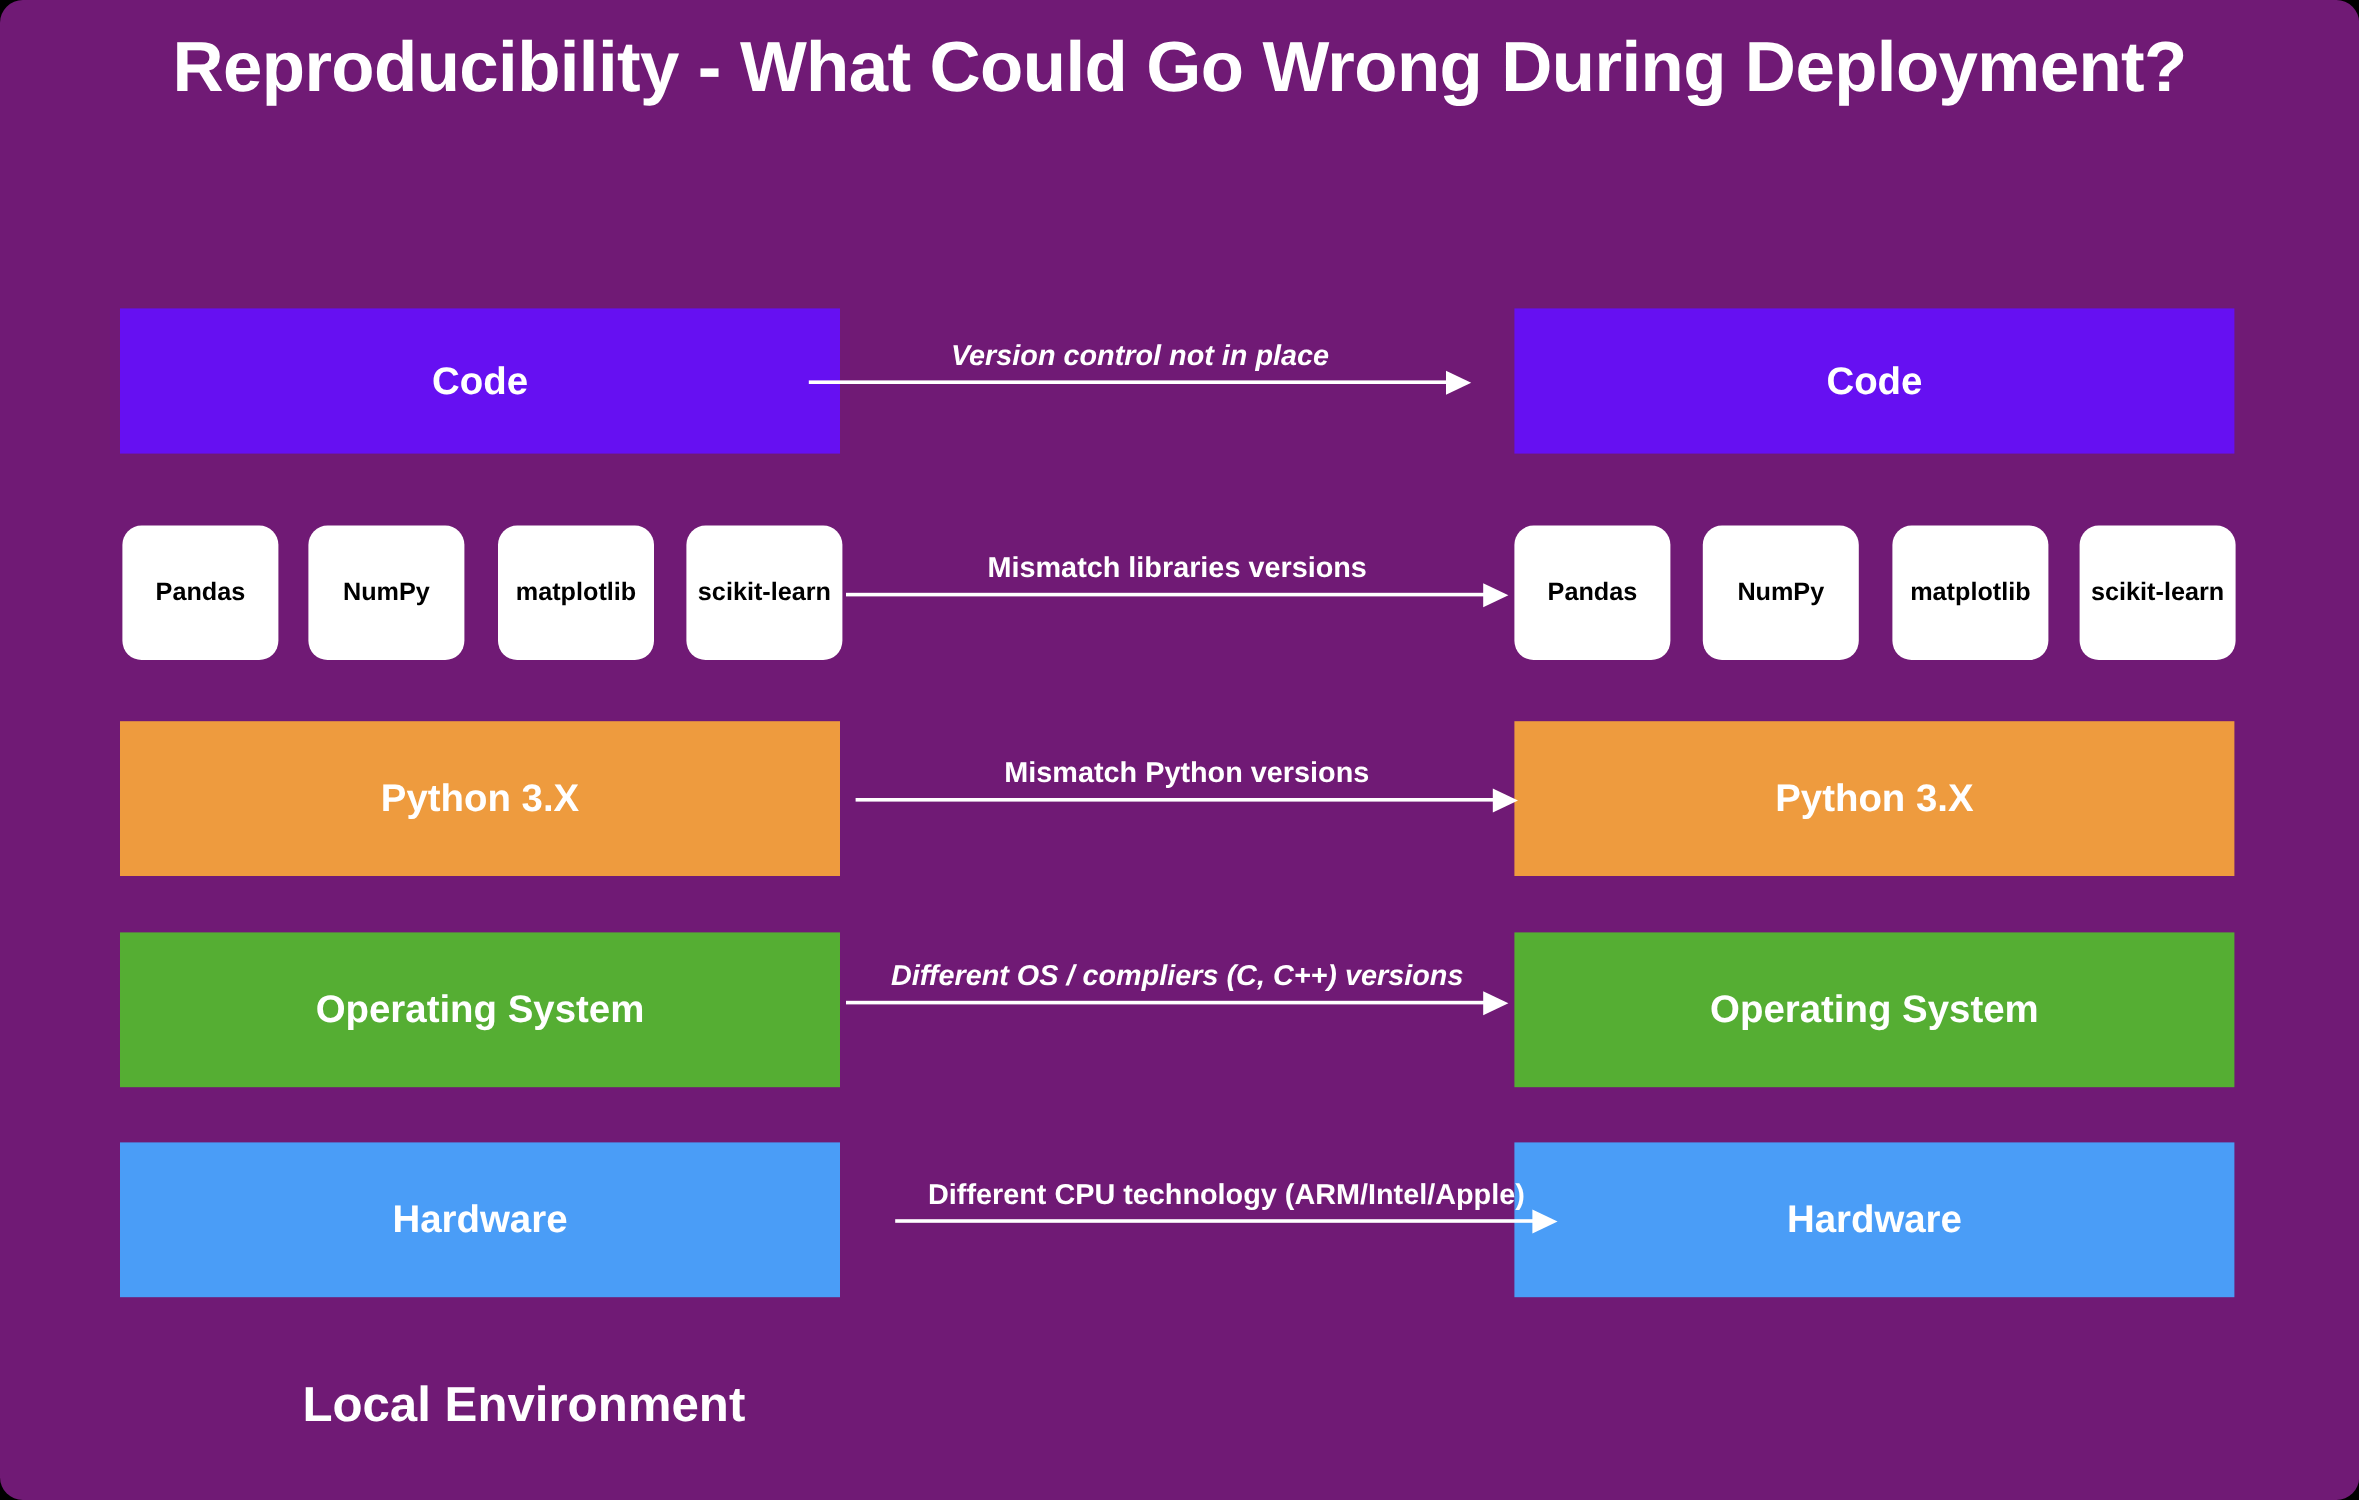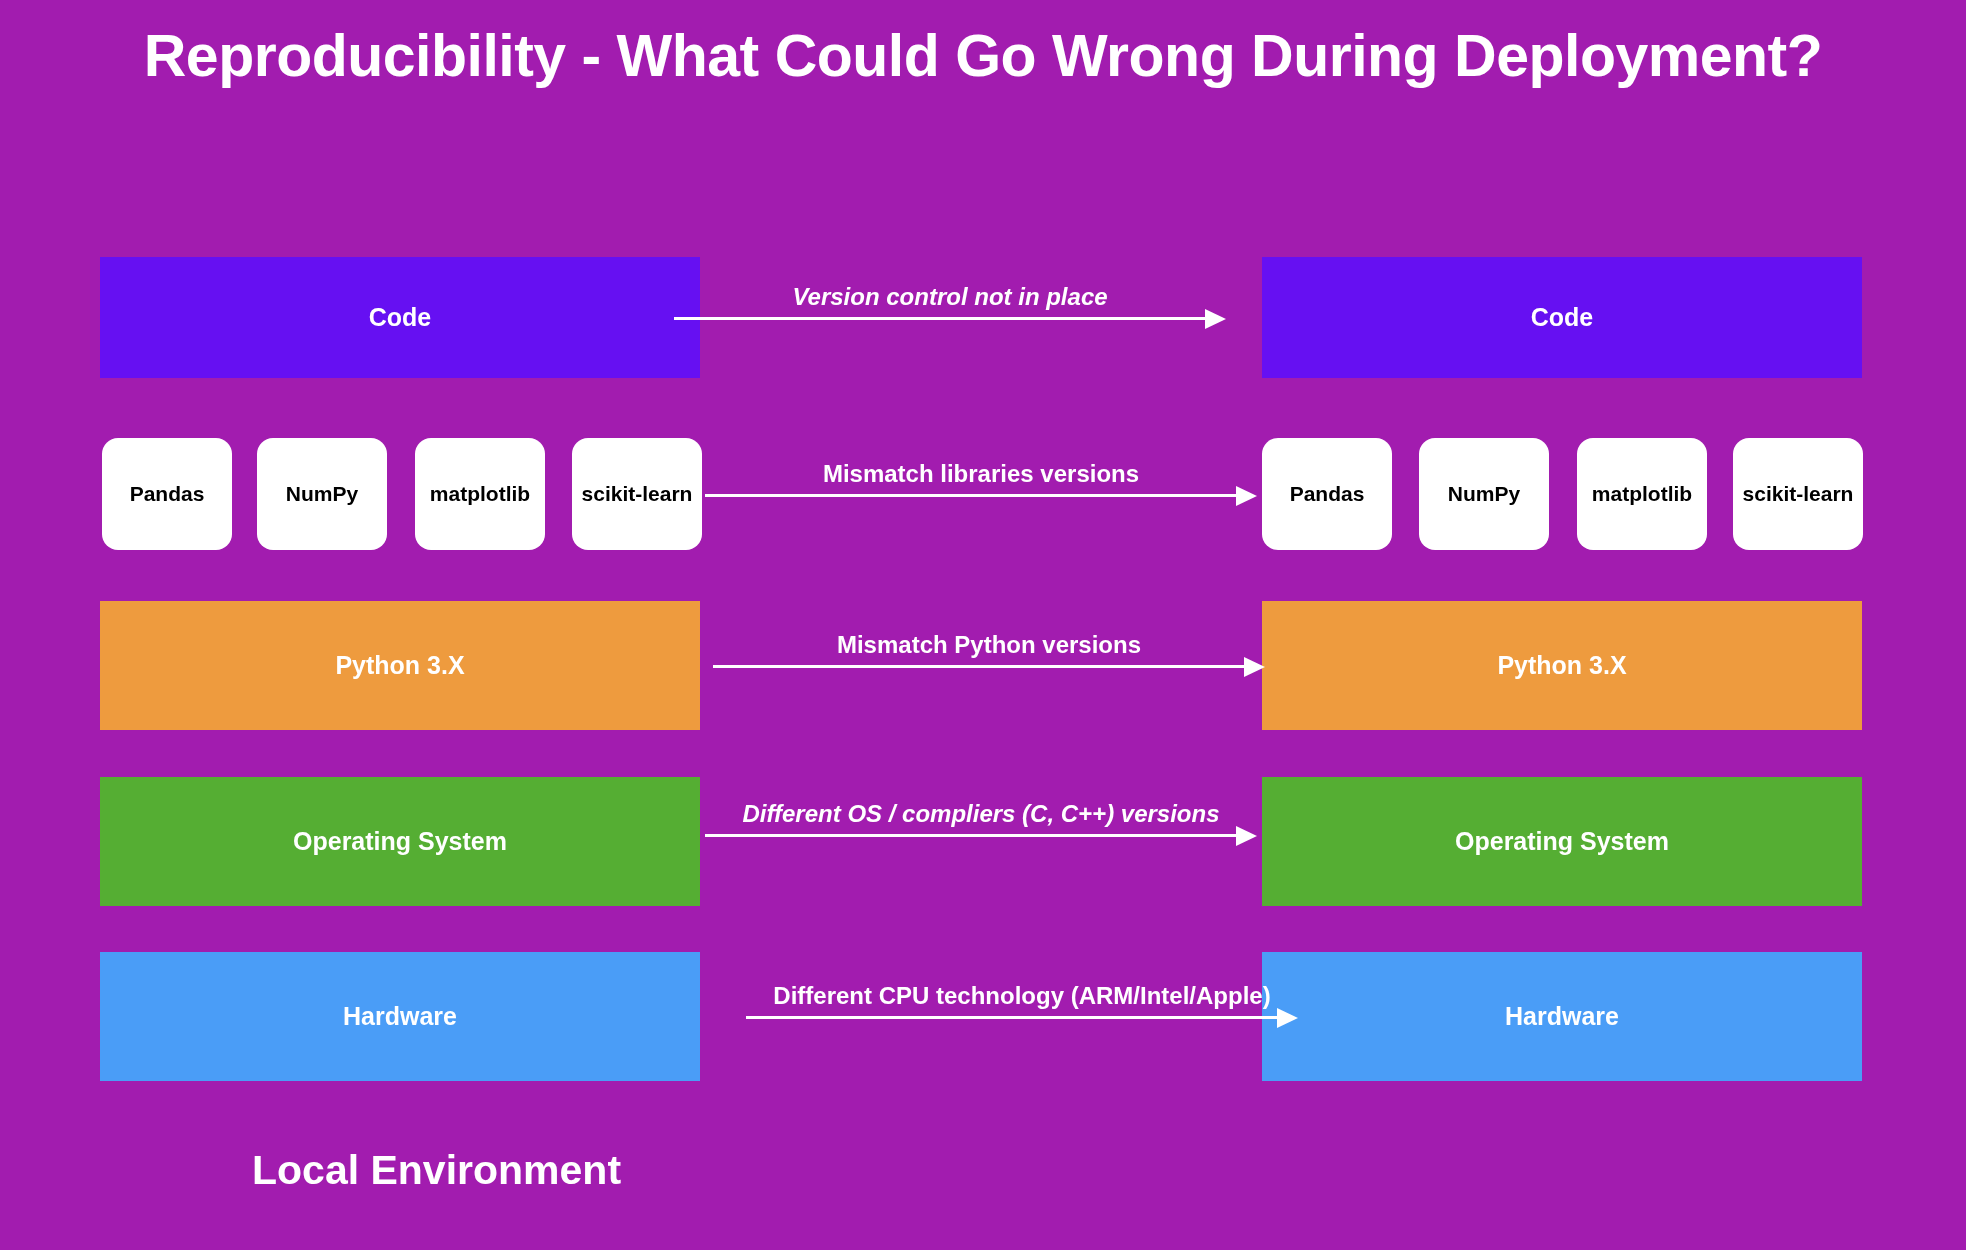--- a/index.html
+++ b/index.html
@@ -11,21 +11,22 @@
     width: 1966px;
     height: 1250px;
     overflow: hidden;
     font-family: "Liberation Sans", sans-serif;
     -webkit-font-smoothing: antialiased;
   }
   #slide {
     position: relative;
     width: 1966px;
     height: 1250px;
-    background: #a21caf;
+    background: #701a75;
+    border-radius: 19px;
   }
 
   
   .slide-title {
     position: absolute;
     left: 0;
     top: 22px;
     width: 1966px;
     text-align: center;
     color: #ffffff;
@@ -35,21 +36,21 @@
     white-space: nowrap;
   }
 
   
   .layer-box {
     position: absolute;
     display: flex;
     align-items: center;
     justify-content: center;
     color: #ffffff;
-    font-size: 25px;
+    font-size: 32px;
     font-weight: bold;
     box-sizing: border-box;
   }
 
   
   .lib-chip {
     position: absolute;
     display: flex;
     align-items: center;
     justify-content: center;

